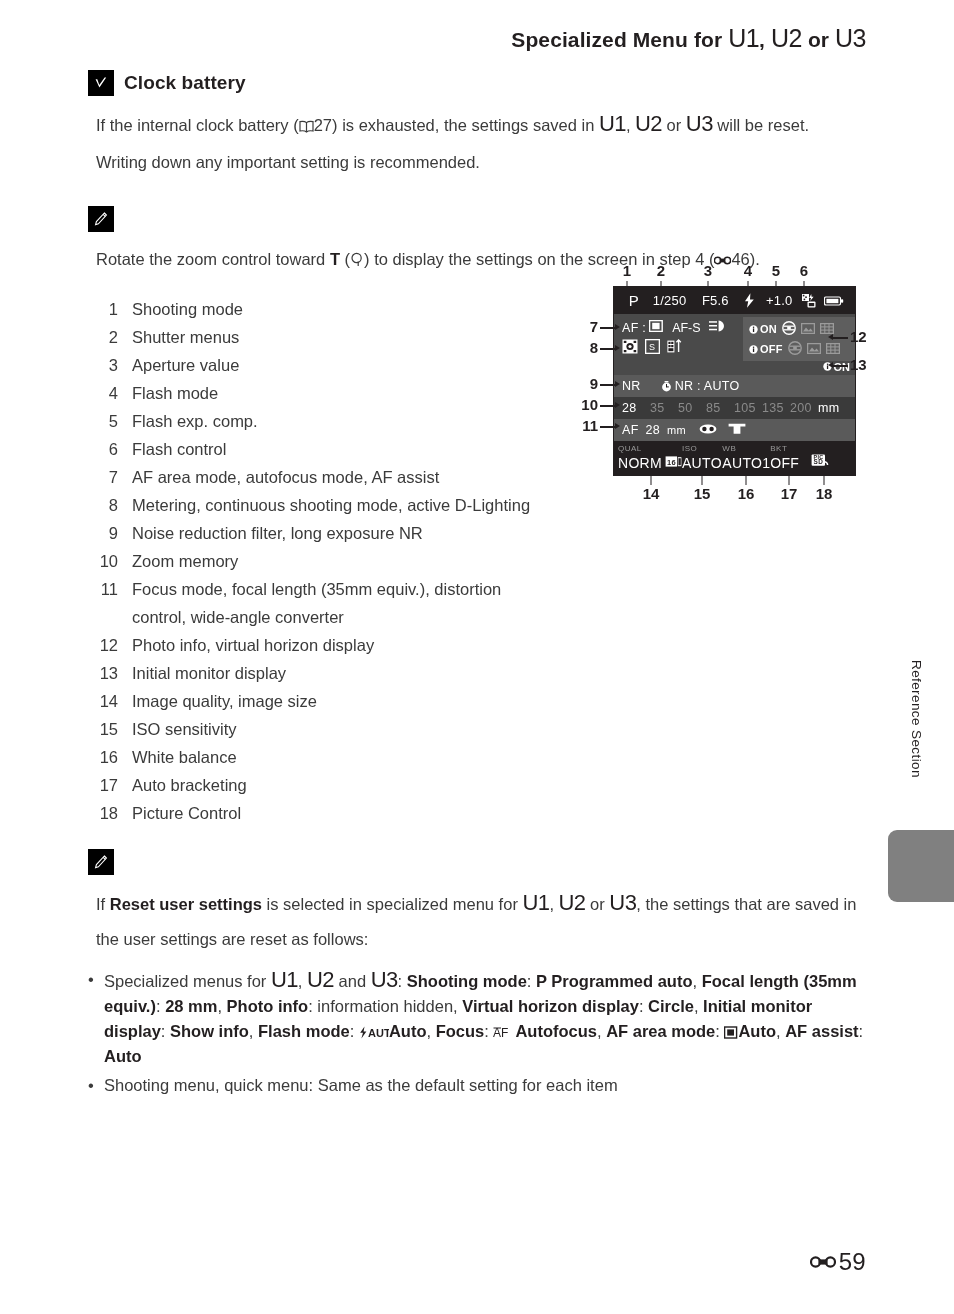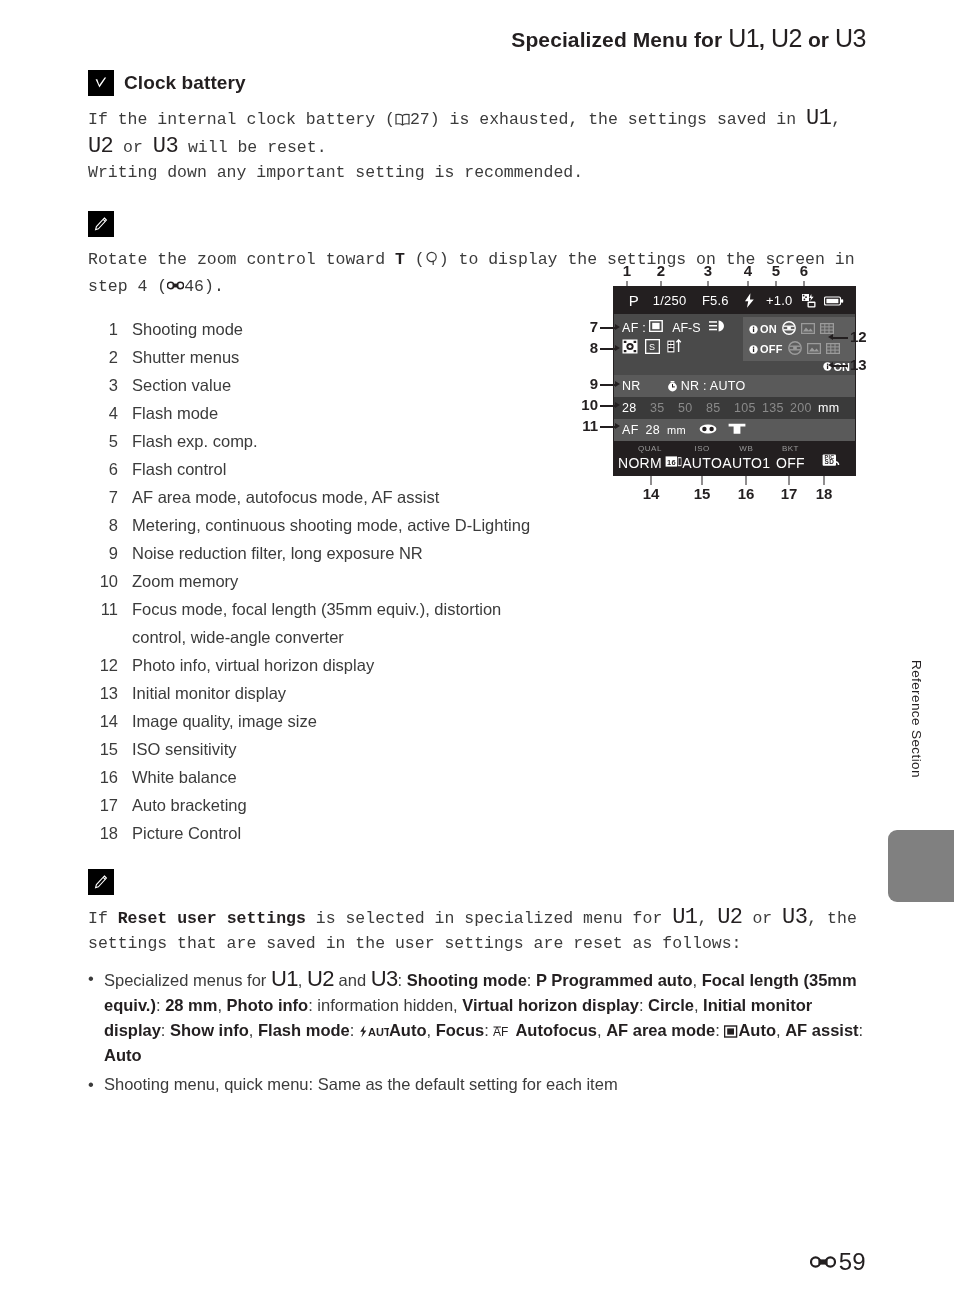--- a/index.html
+++ b/index.html
@@ -34,23 +34,22 @@
   .note-head .icon-box {
     width:26px; height:26px; background:#000;
     display:flex; align-items:center; justify-content:center;
     flex:0 0 auto;
   }
   .note-head .icon-box svg { display:block; }
   .note-title { font-size:19px; font-weight:700; color:#231f20; letter-spacing:.1px; }
   .note-title .umode { font-weight:400; font-size:22px; letter-spacing:-.5px; }
 
   .body-text {
-    font-size:16.5px; line-height:25px; color:#3b3b3b; font-weight:400;
-    margin:0;
-    font-family:Liberation Mono, monospace;
+    font-size:16.5px; line-height:35px; color:#3b3b3b; font-weight:400;
+    margin:8px;
   }
   .body-text b, .body-text strong { color:#231f20; font-weight:700; }
   .umode { font-family:"Liberation Sans", sans-serif; }
   .u-big { font-size:22px; letter-spacing:-.6px; color:#231f20; }
 
   .sec-clock { margin-bottom: 26px; }
   .sec-conf  { margin-bottom: 4px; }
 
   
   .num-list { width:470px; margin-top:16px; }
@@ -104,39 +103,39 @@
   .p12row .on { display:flex; align-items:center; gap:2px; font-weight:700; letter-spacing:.2px; }
   .p12row .dim { opacity:.38; }
 
   .r13 {
     height:17px; background:#4a4a4a; display:flex; justify-content:flex-end;
     align-items:center; padding-right:5px; font-size:11px; font-weight:700;
   }
 
   .r-nr {
     height:22px; background:#5a5a5a; display:flex; align-items:center;
-    padding-left:8px; gap:26px; font-size:12.5px; letter-spacing:.3px;
+    padding-left:8px; gap:20px; font-size:12.5px; letter-spacing:.3px;
   }
   .r-zoom {
     height:22px; background:#3a3a3a; display:flex; align-items:center;
     padding-left:8px; font-size:12.5px; letter-spacing:.3px;
   }
   .r-zoom .zv { width:28px; }
   .r-zoom .zv.dim { color:#8a8a8a; }
   .r-zoom .zmm { color:#ffffff; }
   .r-focus {
     height:22px; background:#5a5a5a; display:flex; align-items:center;
     padding-left:8px; gap:7px; font-size:12.5px; letter-spacing:.3px;
   }
 
   .r-bottom {
     height:34px; background:#231f20; display:flex; align-items:flex-end;
     padding:0 4px 3px 4px;
   }
-  .bcell { flex:1; text-align:center; position:relative; }
+  .bcell { flex:1; position:relative; }
   .bcell .sub {
     font-size:8px; color:#9a9a9a; letter-spacing:.5px; display:block;
     line-height:9px; margin-bottom:1px;
   }
   .bcell .val { font-size:14px; letter-spacing:.3px; display:inline-flex;
     align-items:center; gap:3px; justify-content:center; }
 
   .cal-bot { position:relative; height:30px; margin-left:15px; }
   .cal-bot .tick {
     position:absolute; top:0; width:1px; height:9px; background:#231f20;
@@ -256,21 +255,21 @@
       <div class="num-row">
           <span class="n">1</span>
           <span class="t">Shooting mode</span>
         </div>
       <div class="num-row">
           <span class="n">2</span>
           <span class="t">Shutter menus</span>
         </div>
       <div class="num-row">
           <span class="n">3</span>
-          <span class="t">Section value</span>
+          <span class="t">Aperture value</span>
         </div>
       <div class="num-row">
           <span class="n">4</span>
           <span class="t">Flash mode</span>
         </div>
       <div class="num-row">
           <span class="n">5</span>
           <span class="t">Flash exp. comp.</span>
         </div>
       <div class="num-row">

